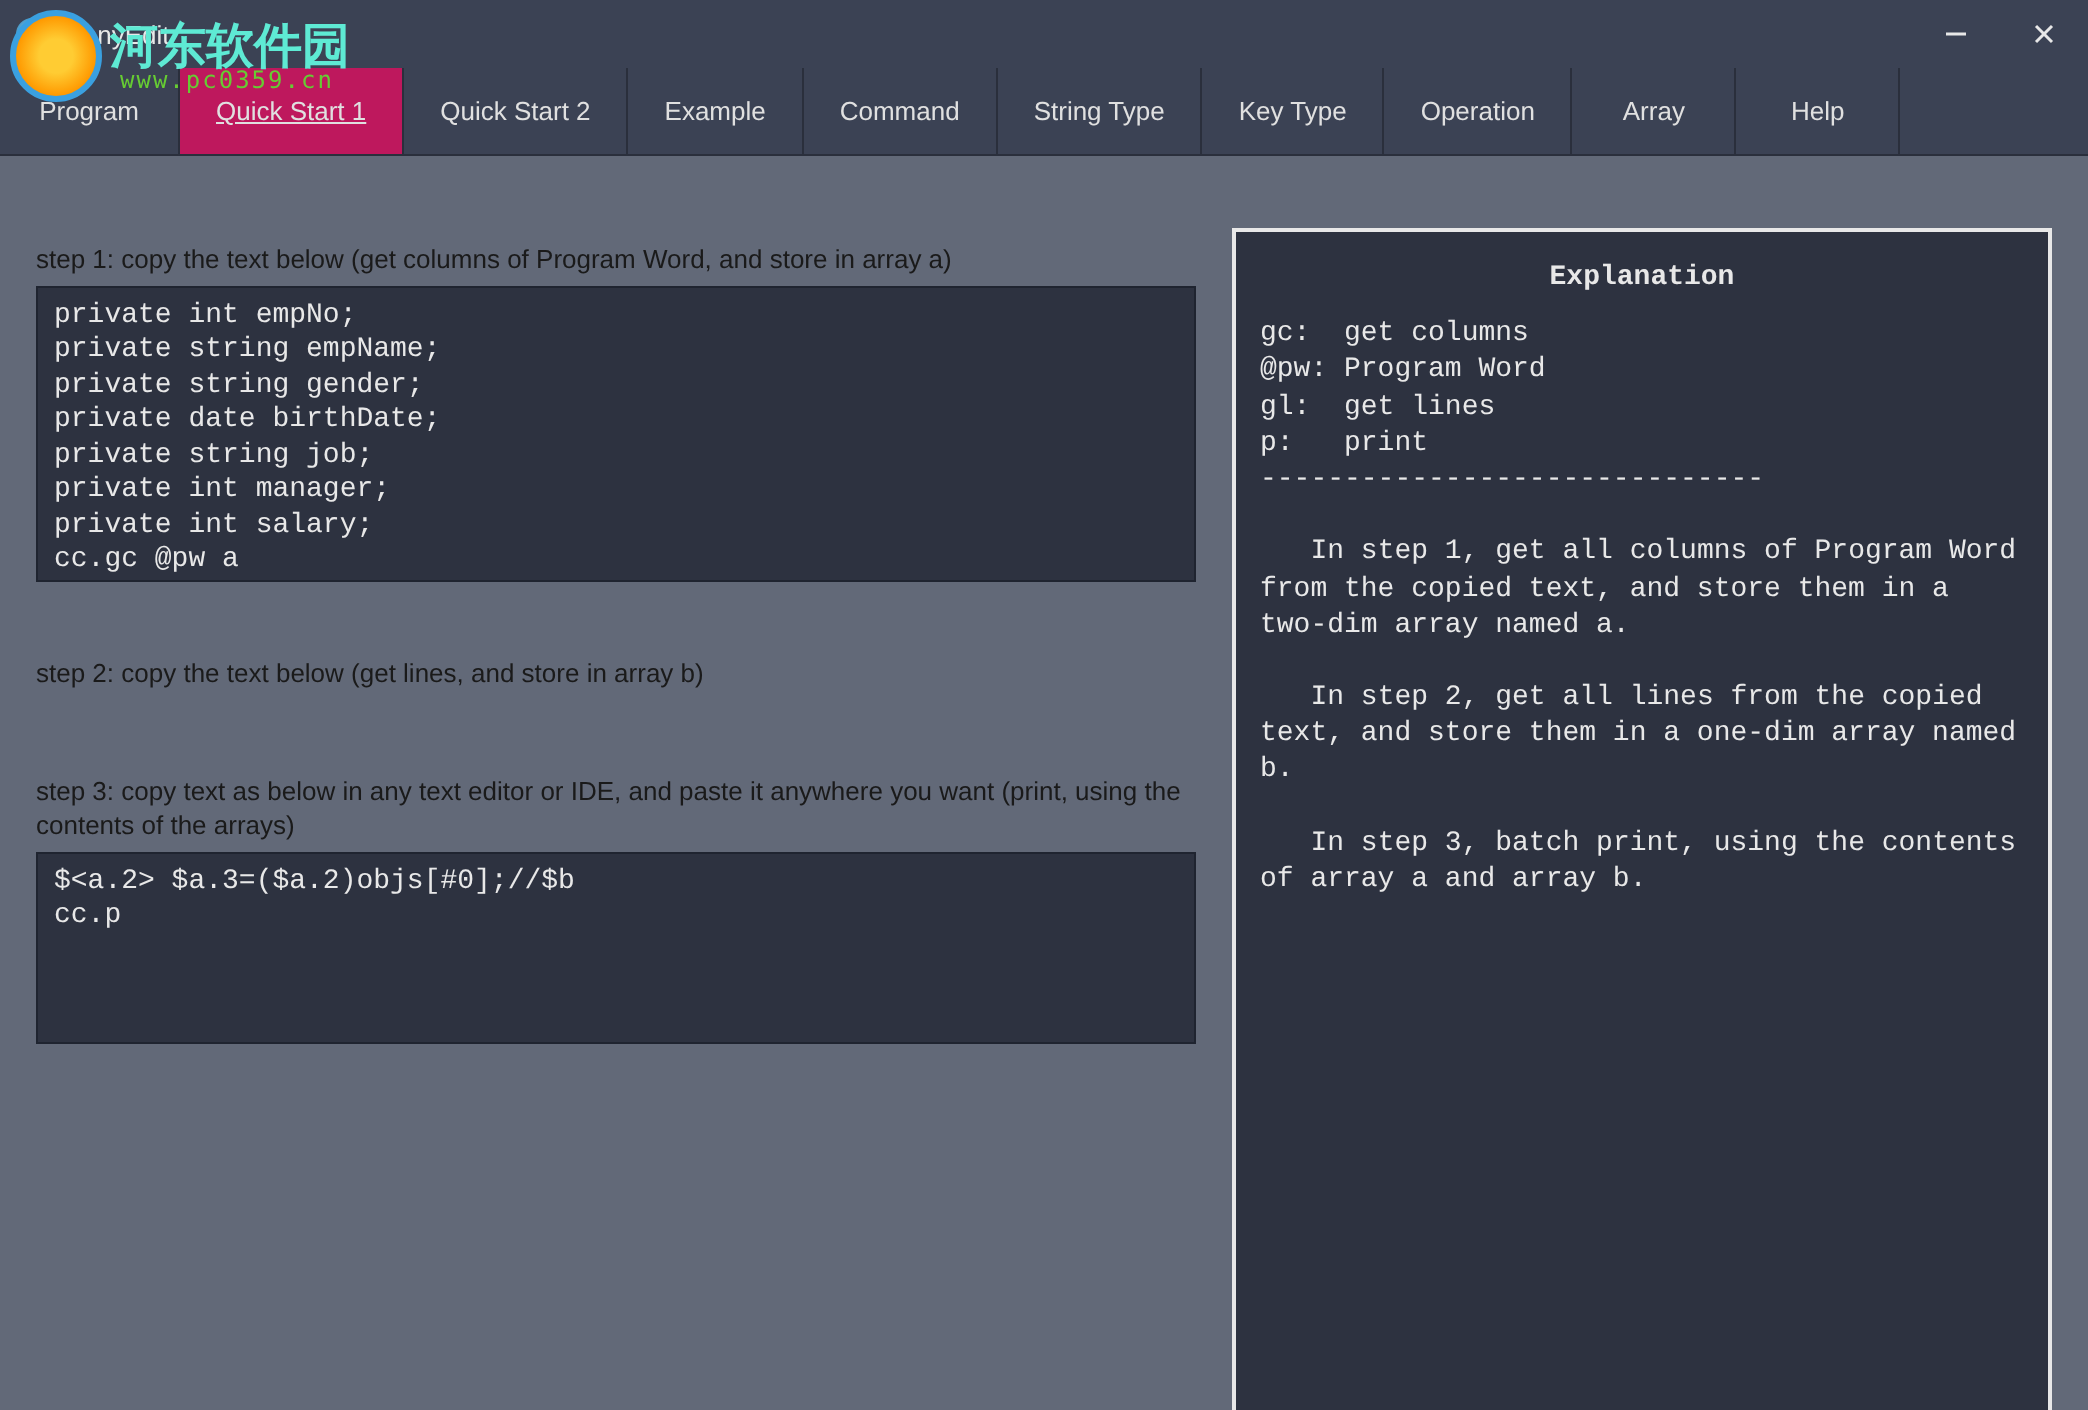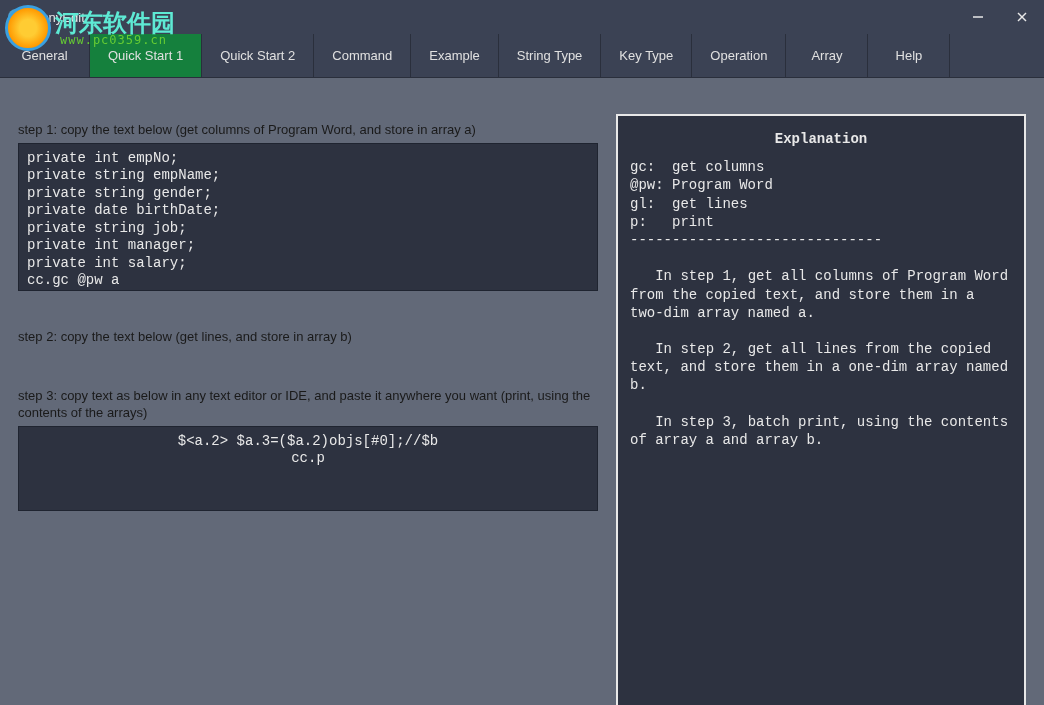--- a/index.html
+++ b/index.html
@@ -102,21 +102,22 @@
       font-size: 13px;
       cursor: pointer;
       border-right: 1px solid #2a2f3c;
       min-width: 82px;
       text-align: center;
     }
     .tab:first-child {
       min-width: 90px;
     }
     .tab.active {
-      background: #15803d;
+      background: #be185d;
+      text-decoration: underline;
     }
     .content {
       display: flex;
       padding: 18px;
       gap: 18px;
       height: calc(100% - 78px);
     }
     .left-col {
       flex: 0 0 580px;
       display: flex;
@@ -138,21 +139,21 @@
       color: #e8e8e8;
       font-family: "Courier New", monospace;
       font-size: 14px;
       padding: 6px 8px;
       white-space: pre;
       line-height: 1.25;
       border: 1px solid #1f2430;
     }
     .box1 { height: 148px; }
     .box2 { height: 164px; }
-    .box3 { height: 85px; text-align: center; }
+    .box3 { height: 96px; }
     .explanation {
       background: #2d3240;
       color: #e8e8e8;
       font-family: "Courier New", monospace;
       font-size: 14px;
       padding: 14px 12px;
       line-height: 1.3;
       border: 2px solid #e8e8e8;
       height: 621px;
       margin-top: 18px;
@@ -187,25 +188,25 @@
   </div>
 </div>
 
 <div class="watermark">
   <div class="watermark-circle"></div>
   <div class="watermark-text">河东软件园</div>
   <div class="watermark-url">www.pc0359.cn</div>
 </div>
 
 <div class="tabs">
-  <div class="tab">General</div>
+  <div class="tab">Program</div>
   <div class="tab active">Quick Start 1</div>
   <div class="tab">Quick Start 2</div>
+  <div class="tab">Example</div>
   <div class="tab">Command</div>
-  <div class="tab">Example</div>
   <div class="tab">String Type</div>
   <div class="tab">Key Type</div>
   <div class="tab">Operation</div>
   <div class="tab">Array</div>
   <div class="tab">Help</div>
 </div>
 
 <div class="content">
   <div class="left-col">
     <div>

